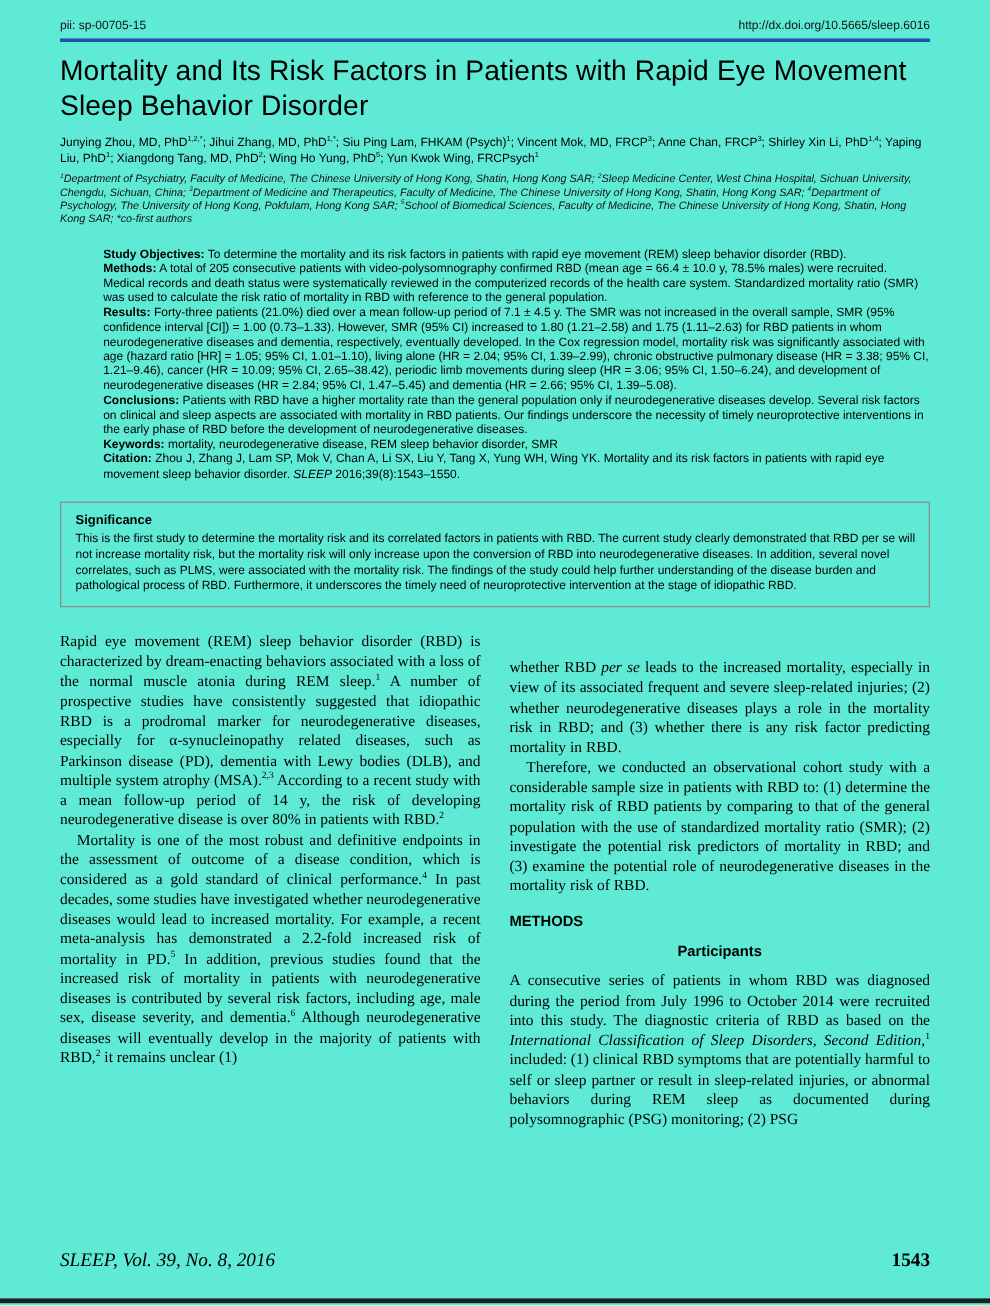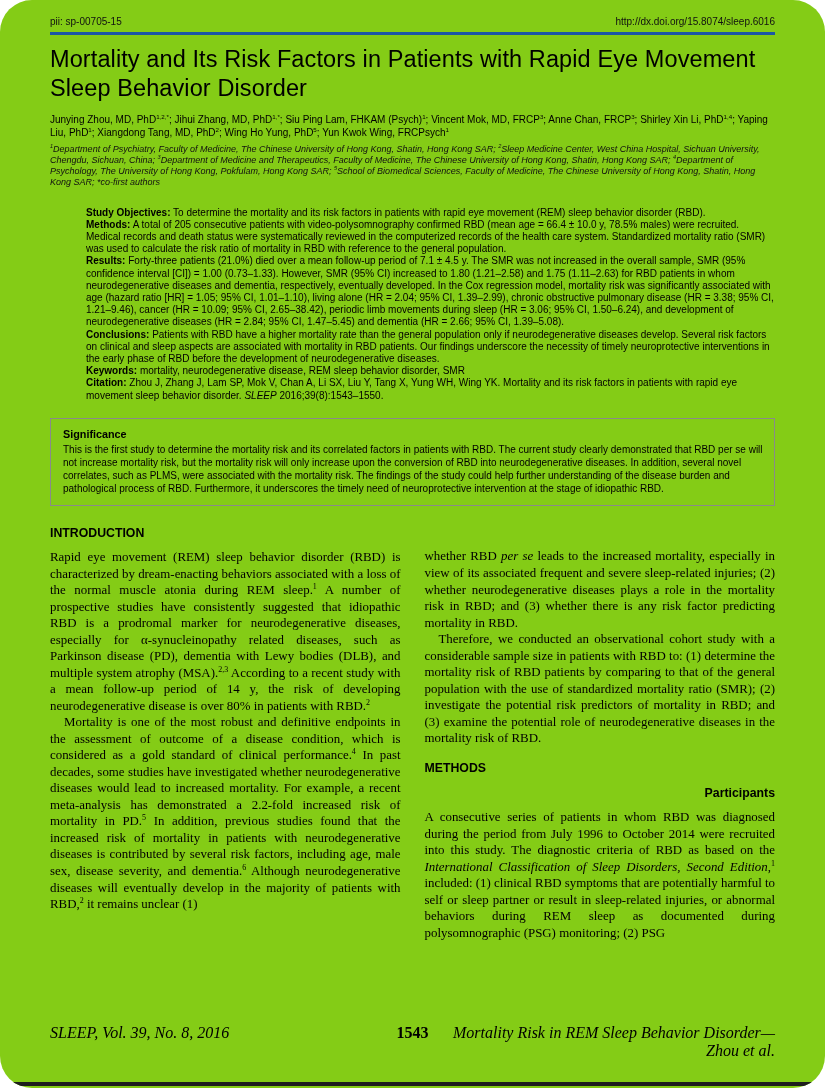--- a/index.html
+++ b/index.html
@@ -2,25 +2,24 @@
 <html><head>
 <meta charset="utf-8">
 <style>
   :root { --blue: #1B57A6; }
   * { box-sizing: border-box; }
   html, body { margin: 0; padding: 0; background: #ffffff; }
   .page {
     position: relative;
     width: 825px;
     height: 1088px;
-    background: #84cc16;
+    background: #5eead4;
     font-family: "Liberation Sans", sans-serif;
     color: #000;
     overflow: hidden;
-    border-radius: 32px;
   }
   .inner { padding: 16px 50px 0 50px; }
 
   .meta-row {
     display: flex;
     justify-content: space-between;
     font-size: 10px;
     color: #111;
   }
 
@@ -88,21 +87,21 @@
     font-weight: bold;
     margin: 0 0 7px 0;
     text-align: left;
   }
   .col h2.h-methods { margin-top: 14px; }
   .col h3 {
     font-family: "Liberation Sans", sans-serif;
     font-size: 12.3px;
     font-weight: bold;
     margin: 10px 0 7px 0;
-    text-align: right;
+    text-align: center;
   }
   .col p { margin: 0; }
   .col p.indent { text-indent: 14px; }
 
   sup { font-size: 0.62em; line-height: 0; vertical-align: super; }
 
   footer {
     position: absolute;
     left: 50px;
     right: 50px;
@@ -124,21 +123,21 @@
   }
 </style>
 </head>
 <body>
 
 <div class="page">
   <div class="inner">
 
     <div class="meta-row">
       <span>pii: sp-00705-15</span>
-      <span>http://dx.doi.org/15.8074/sleep.6016</span>
+      <span>http://dx.doi.org/10.5665/sleep.6016</span>
     </div>
 
     <div class="banner-rule"></div>
 
     <h1 class="title">Mortality and Its Risk Factors in Patients with Rapid Eye Movement Sleep Behavior Disorder</h1>
 
     <p class="authors">Junying Zhou, MD, PhD<sup>1,2,*</sup>; Jihui Zhang, MD, PhD<sup>1,*</sup>; Siu Ping Lam, FHKAM (Psych)<sup>1</sup>; Vincent Mok, MD, FRCP<sup>3</sup>; Anne Chan, FRCP<sup>3</sup>; Shirley Xin Li, PhD<sup>1,4</sup>; Yaping Liu, PhD<sup>1</sup>; Xiangdong Tang, MD, PhD<sup>2</sup>; Wing Ho Yung, PhD<sup>5</sup>; Yun Kwok Wing, FRCPsych<sup>1</sup></p>
 
     <p class="affiliations"><sup>1</sup>Department of Psychiatry, Faculty of Medicine, The Chinese University of Hong Kong, Shatin, Hong Kong SAR; <sup>2</sup>Sleep Medicine Center, West China Hospital, Sichuan University, Chengdu, Sichuan, China; <sup>3</sup>Department of Medicine and Therapeutics, Faculty of Medicine, The Chinese University of Hong Kong, Shatin, Hong Kong SAR; <sup>4</sup>Department of Psychology, The University of Hong Kong, Pokfulam, Hong Kong SAR; <sup>5</sup>School of Biomedical Sciences, Faculty of Medicine, The Chinese University of Hong Kong, Shatin, Hong Kong SAR; *co-first authors</p>
 
@@ -151,35 +150,33 @@
       <p><b>Citation:</b> <span>Zhou J, Zhang J, Lam SP, Mok V, Chan A, Li SX, Liu Y, Tang X, Yung WH, Wing YK. Mortality and its risk factors in patients with rapid eye movement sleep behavior disorder. <em>SLEEP</em> 2016;39(8):1543–1550.</span></p>
     </div>
 
     <div class="sig-box">
       <div class="sig-heading">Significance</div>
       <p class="sig-text">This is the first study to determine the mortality risk and its correlated factors in patients with RBD. The current study clearly demonstrated that RBD per se will not increase mortality risk, but the mortality risk will only increase upon the conversion of RBD into neurodegenerative diseases. In addition, several novel correlates, such as PLMS, were associated with the mortality risk. The findings of the study could help further understanding of the disease burden and pathological process of RBD. Furthermore, it underscores the timely need of neuroprotective intervention at the stage of idiopathic RBD.</p>
     </div>
 
     <div class="columns">
       <div class="col col-left">
-        <h2>INTRODUCTION</h2>
         <p>Rapid eye movement (REM) sleep behavior disorder (RBD) is characterized by dream-enacting behaviors associated with a loss of the normal muscle atonia during REM sleep.<sup>1</sup> A number of prospective studies have consistently suggested that idiopathic RBD is a prodromal marker for neurodegenerative diseases, especially for α-synucleinopathy related diseases, such as Parkinson disease (PD), dementia with Lewy bodies (DLB), and multiple system atrophy (MSA).<sup>2,3</sup> According to a recent study with a mean follow-up period of 14 y, the risk of developing neurodegenerative disease is over 80% in patients with RBD.<sup>2</sup></p>
         <p class="indent">Mortality is one of the most robust and definitive endpoints in the assessment of outcome of a disease condition, which is considered as a gold standard of clinical performance.<sup>4</sup> In past decades, some studies have investigated whether neurodegenerative diseases would lead to increased mortality. For example, a recent meta-analysis has demonstrated a 2.2-fold increased risk of mortality in PD.<sup>5</sup> In addition, previous studies found that the increased risk of mortality in patients with neurodegenerative diseases is contributed by several risk factors, including age, male sex, disease severity, and dementia.<sup>6</sup> Although neurodegenerative diseases will eventually develop in the majority of patients with RBD,<sup>2</sup> it remains unclear (1)</p>
       </div>
       <div class="col col-right">
         <p>whether RBD <em>per se</em> leads to the increased mortality, especially in view of its associated frequent and severe sleep-related injuries; (2) whether neurodegenerative diseases plays a role in the mortality risk in RBD; and (3) whether there is any risk factor predicting mortality in RBD.</p>
         <p class="indent">Therefore, we conducted an observational cohort study with a considerable sample size in patients with RBD to: (1) determine the mortality risk of RBD patients by comparing to that of the general population with the use of standardized mortality ratio (SMR); (2) investigate the potential risk predictors of mortality in RBD; and (3) examine the potential role of neurodegenerative diseases in the mortality risk of RBD.</p>
         <h2 class="h-methods">METHODS</h2>
         <h3>Participants</h3>
         <p>A consecutive series of patients in whom RBD was diagnosed during the period from July 1996 to October 2014 were recruited into this study. The diagnostic criteria of RBD as based on the <em>International Classification of Sleep Disorders, Second Edition</em>,<sup>1</sup> included: (1) clinical RBD symptoms that are potentially harmful to self or sleep partner or result in sleep-related injuries, or abnormal behaviors during REM sleep as documented during polysomnographic (PSG) monitoring; (2) PSG</p>
       </div>
     </div>
 
   </div>
 
   <footer>
     <span class="f-left">SLEEP, Vol. 39, No. 8, 2016</span>
     <span class="f-center">1543</span>
-    <span class="f-right">Mortality Risk in REM Sleep Behavior Disorder—Zhou et al.</span>
   </footer>
 
   <div class="bottom-rule"></div>
 </div>
 
 </body></html>

